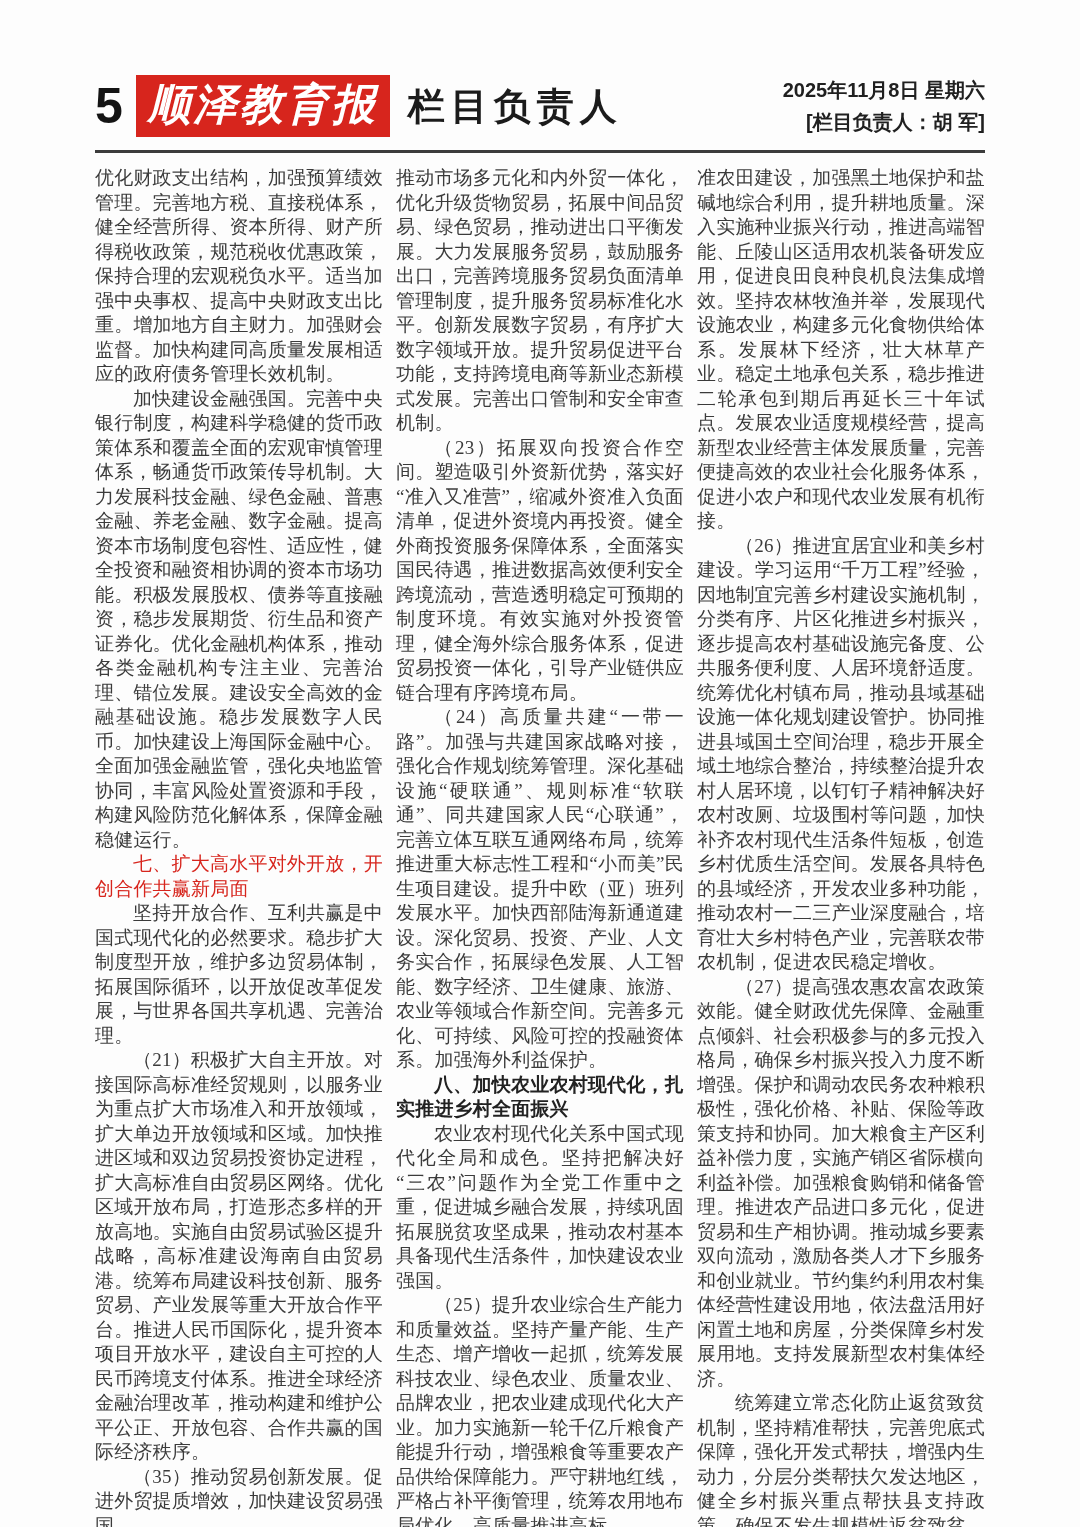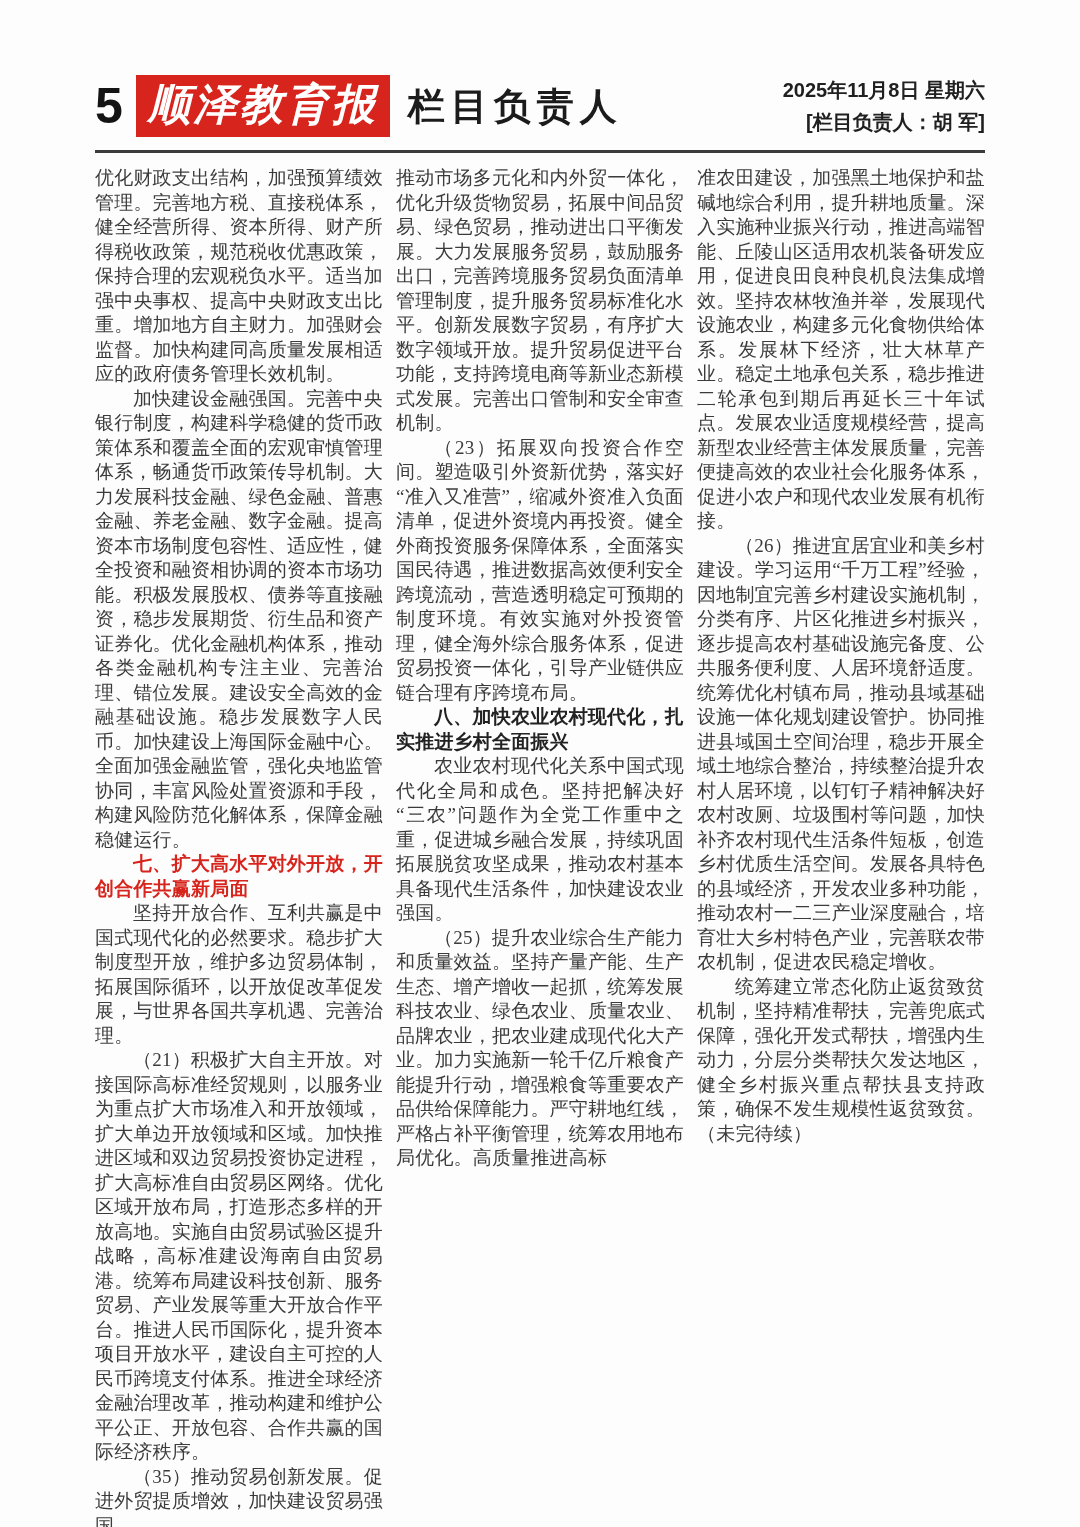--- a/index.html
+++ b/index.html
@@ -36,21 +36,21 @@
   
   .cols{display:flex;gap:13px;margin-top:13px;}
   .col{flex:0 0 288px;width:288px;text-align:justify;}
   .blk{
     margin:0;font-size:19px;line-height:24.5px;
     letter-spacing:0.2px;
   }
   .body{text-indent:2em;}
   .body-noindent{text-indent:0;}
   .heading-red{
-    text-indent:2em;font-weight:bold;color:#d7251d;
+    text-indent:2em;font-weight:normal;color:#d7251d;
     font-family:"Liberation Sans","DejaVu Sans",sans-serif;
   }
   .heading-black{
     text-indent:2em;font-weight:bold;color:#222222;
     font-family:"Liberation Sans","DejaVu Sans",sans-serif;
   }
 </style>
 </head>
 <body>
 
@@ -73,24 +73,26 @@
         <p class="blk body-noindent">优化财政支出结构，加强预算绩效管理。完善地方税、直接税体系，健全经营所得、资本所得、财产所得税收政策，规范税收优惠政策，保持合理的宏观税负水平。适当加强中央事权、提高中央财政支出比重。增加地方自主财力。加强财会监督。加快构建同高质量发展相适应的政府债务管理长效机制。</p>
         <p class="blk body">加快建设金融强国。完善中央银行制度，构建科学稳健的货币政策体系和覆盖全面的宏观审慎管理体系，畅通货币政策传导机制。大力发展科技金融、绿色金融、普惠金融、养老金融、数字金融。提高资本市场制度包容性、适应性，健全投资和融资相协调的资本市场功能。积极发展股权、债券等直接融资，稳步发展期货、衍生品和资产证券化。优化金融机构体系，推动各类金融机构专注主业、完善治理、错位发展。建设安全高效的金融基础设施。稳步发展数字人民币。加快建设上海国际金融中心。全面加强金融监管，强化央地监管协同，丰富风险处置资源和手段，构建风险防范化解体系，保障金融稳健运行。</p>
         <p class="blk heading-red" style="color: rgb(215, 37, 29);">七、扩大高水平对外开放，开创合作共赢新局面</p>
         <p class="blk body">坚持开放合作、互利共赢是中国式现代化的必然要求。稳步扩大制度型开放，维护多边贸易体制，拓展国际循环，以开放促改革促发展，与世界各国共享机遇、完善治理。</p>
         <p class="blk body">（21）积极扩大自主开放。对接国际高标准经贸规则，以服务业为重点扩大市场准入和开放领域，扩大单边开放领域和区域。加快推进区域和双边贸易投资协定进程，扩大高标准自由贸易区网络。优化区域开放布局，打造形态多样的开放高地。实施自由贸易试验区提升战略，高标准建设海南自由贸易港。统筹布局建设科技创新、服务贸易、产业发展等重大开放合作平台。推进人民币国际化，提升资本项目开放水平，建设自主可控的人民币跨境支付体系。推进全球经济金融治理改革，推动构建和维护公平公正、开放包容、合作共赢的国际经济秩序。</p>
         <p class="blk body">（35）推动贸易创新发展。促进外贸提质增效，加快建设贸易强国。</p>
       </div>
     <div class="col">
         <p class="blk body-noindent">推动市场多元化和内外贸一体化，优化升级货物贸易，拓展中间品贸易、绿色贸易，推动进出口平衡发展。大力发展服务贸易，鼓励服务出口，完善跨境服务贸易负面清单管理制度，提升服务贸易标准化水平。创新发展数字贸易，有序扩大数字领域开放。提升贸易促进平台功能，支持跨境电商等新业态新模式发展。完善出口管制和安全审查机制。</p>
         <p class="blk body">（23）拓展双向投资合作空间。塑造吸引外资新优势，落实好“准入又准营”，缩减外资准入负面清单，促进外资境内再投资。健全外商投资服务保障体系，全面落实国民待遇，推进数据高效便利安全跨境流动，营造透明稳定可预期的制度环境。有效实施对外投资管理，健全海外综合服务体系，促进贸易投资一体化，引导产业链供应链合理有序跨境布局。</p>
+        <p class="blk body">（24）高质量共建“一带一路”。加强与共建国家战略对接，强化合作规划统筹管理。深化基础设施“硬联通”、规则标准“软联通”、同共建国家人民“心联通”，完善立体互联互通网络布局，统筹推进重大标志性工程和“小而美”民生项目建设。提升中欧（亚）班列发展水平。加快西部陆海新通道建设。深化贸易、投资、产业、人文务实合作，拓展绿色发展、人工智能、数字经济、卫生健康、旅游、农业等领域合作新空间。完善多元化、可持续、风险可控的投融资体系。加强海外利益保护。</p>
         <p class="blk heading-black">八、加快农业农村现代化，扎实推进乡村全面振兴</p>
         <p class="blk body">农业农村现代化关系中国式现代化全局和成色。坚持把解决好“三农”问题作为全党工作重中之重，促进城乡融合发展，持续巩固拓展脱贫攻坚成果，推动农村基本具备现代生活条件，加快建设农业强国。</p>
         <p class="blk body">（25）提升农业综合生产能力和质量效益。坚持产量产能、生产生态、增产增收一起抓，统筹发展科技农业、绿色农业、质量农业、品牌农业，把农业建成现代化大产业。加力实施新一轮千亿斤粮食产能提升行动，增强粮食等重要农产品供给保障能力。严守耕地红线，严格占补平衡管理，统筹农用地布局优化。高质量推进高标</p>
       </div>
     <div class="col">
         <p class="blk body-noindent">准农田建设，加强黑土地保护和盐碱地综合利用，提升耕地质量。深入实施种业振兴行动，推进高端智能、丘陵山区适用农机装备研发应用，促进良田良种良机良法集成增效。坚持农林牧渔并举，发展现代设施农业，构建多元化食物供给体系。发展林下经济，壮大林草产业。稳定土地承包关系，稳步推进二轮承包到期后再延长三十年试点。发展农业适度规模经营，提高新型农业经营主体发展质量，完善便捷高效的农业社会化服务体系，促进小农户和现代农业发展有机衔接。</p>
         <p class="blk body">（26）推进宜居宜业和美乡村建设。学习运用“千万工程”经验，因地制宜完善乡村建设实施机制，分类有序、片区化推进乡村振兴，逐步提高农村基础设施完备度、公共服务便利度、人居环境舒适度。统筹优化村镇布局，推动县域基础设施一体化规划建设管护。协同推进县域国土空间治理，稳步开展全域土地综合整治，持续整治提升农村人居环境，以钉钉子精神解决好农村改厕、垃圾围村等问题，加快补齐农村现代生活条件短板，创造乡村优质生活空间。发展各具特色的县域经济，开发农业多种功能，推动农村一二三产业深度融合，培育壮大乡村特色产业，完善联农带农机制，促进农民稳定增收。</p>
+        <p class="blk body">（27）提高强农惠农富农政策效能。健全财政优先保障、金融重点倾斜、社会积极参与的多元投入格局，确保乡村振兴投入力度不断增强。保护和调动农民务农种粮积极性，强化价格、补贴、保险等政策支持和协同。加大粮食主产区利益补偿力度，实施产销区省际横向利益补偿。加强粮食购销和储备管理。推进农产品进口多元化，促进贸易和生产相协调。推动城乡要素双向流动，激励各类人才下乡服务和创业就业。节约集约利用农村集体经营性建设用地，依法盘活用好闲置土地和房屋，分类保障乡村发展用地。支持发展新型农村集体经济。</p>
         <p class="blk body">统筹建立常态化防止返贫致贫机制，坚持精准帮扶，完善兜底式保障，强化开发式帮扶，增强内生动力，分层分类帮扶欠发达地区，健全乡村振兴重点帮扶县支持政策，确保不发生规模性返贫致贫。 （未完待续）</p>
       </div>
   </div>
 
 </div>
 
 </body></html>

